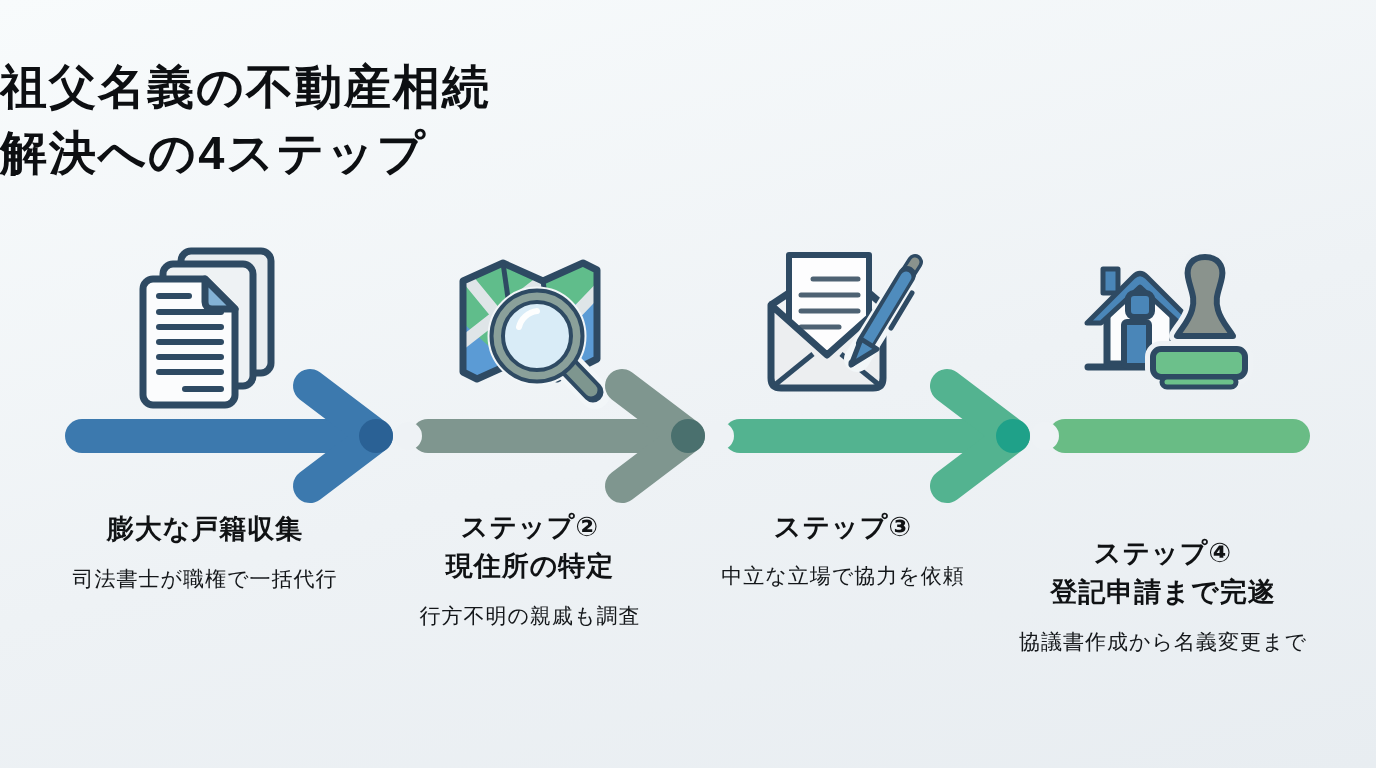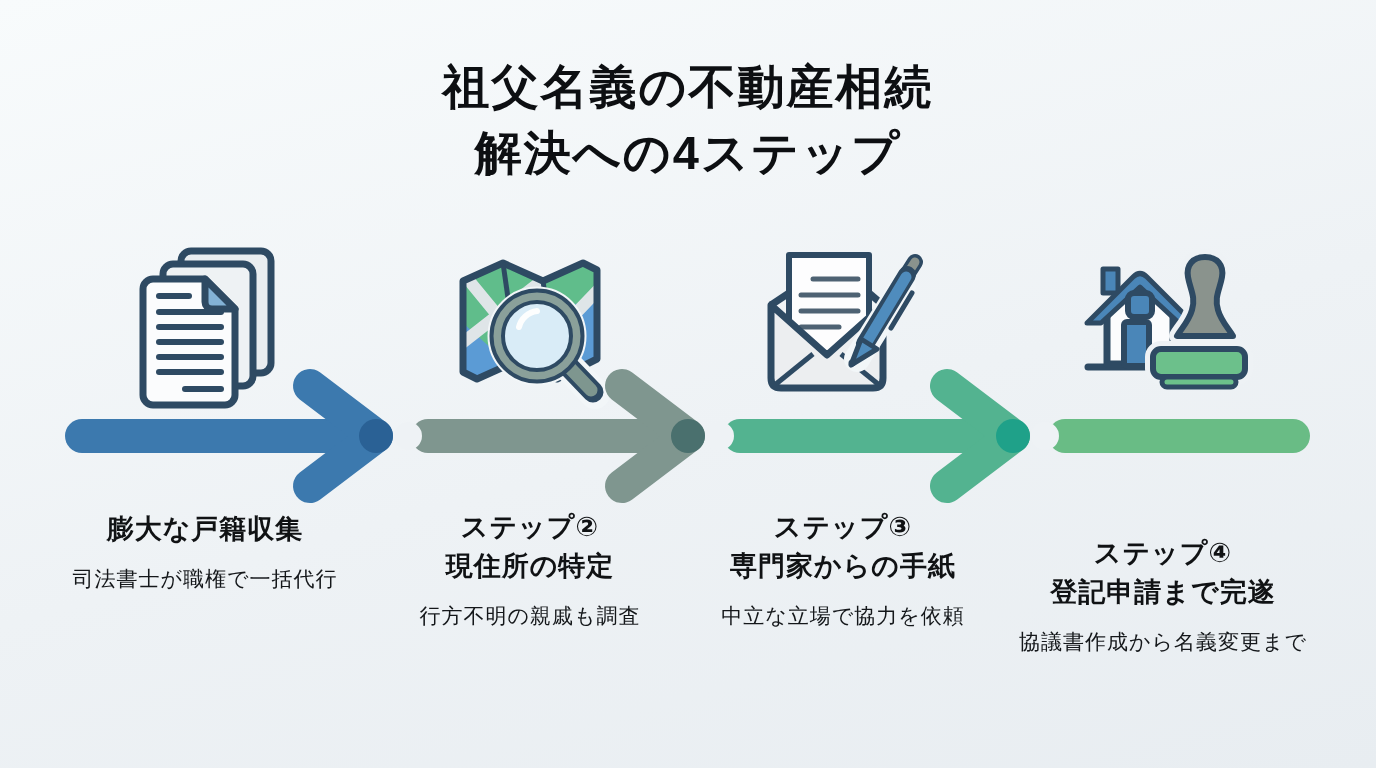--- a/index.html
+++ b/index.html
@@ -2,21 +2,21 @@
 <html><head>
 <meta charset="utf-8">
 <style>
   html,body{margin:0;padding:0;background:#dde3e8;}
   .canvas{
     position:relative;width:1376px;height:768px;overflow:hidden;
     background:linear-gradient(165deg,#f8fbfc 0%,#eef2f5 55%,#e8edf1 100%);
     font-family:"Liberation Sans","DejaVu Sans",sans-serif;
   }
   .title{
-    position:absolute;top:54px;left:0;right:0;text-align:center;
+    position:absolute;top:54px;left:0;right:0;text-align:left;
     font-weight:bold;color:#0d0f12;font-size:47px;line-height:66px;letter-spacing:2px;
   }
   .arrows{position:absolute;left:0;top:358px;}
   .icon{position:absolute;top:243px;width:170px;height:170px;}
   #icon-1{left:123px;} #icon-2{left:443px;} #icon-3{left:761px;} #icon-4{left:1083px;}
   .step{position:absolute;top:509px;width:340px;text-align:center;color:#101214;}
   #step-1{left:35px;} #step-2{left:360px;} #step-3{left:673px;} #step-4{left:993px;margin-top:26px;}
   .step-label{font-size:27px;font-weight:bold;line-height:37px;letter-spacing:1px;}
   .step-heading{font-size:27px;font-weight:bold;line-height:40px;letter-spacing:1px;}
   .step-desc{font-size:21px;line-height:26px;margin-top:19px;color:#14171a;letter-spacing:1px;font-family:Liberation Mono, monospace;}
@@ -148,21 +148,20 @@
     <div class="step-heading">膨大な戸籍収集</div>
     <div class="step-desc">司法書士が職権で一括代行</div>
   </div>
   <div id="step-2" class="step">
     <div class="step-label">ステップ②</div>
     <div class="step-heading">現住所の特定</div>
     <div class="step-desc">行方不明の親戚も調査</div>
   </div>
   <div id="step-3" class="step">
     <div class="step-label">ステップ③</div>
-    <div class="step-heading">専門家からの手紙</div>
     <div class="step-desc">中立な立場で協力を依頼</div>
   </div>
   <div id="step-4" class="step">
     <div class="step-label">ステップ④</div>
     <div class="step-heading">登記申請まで完遂</div>
     <div class="step-desc">協議書作成から名義変更まで</div>
   </div>
 
 </div>
 

